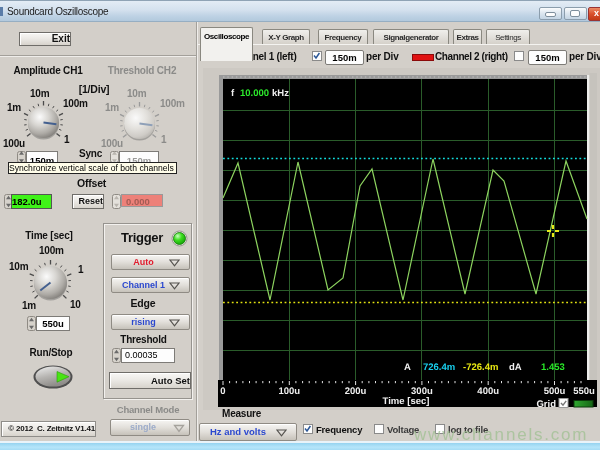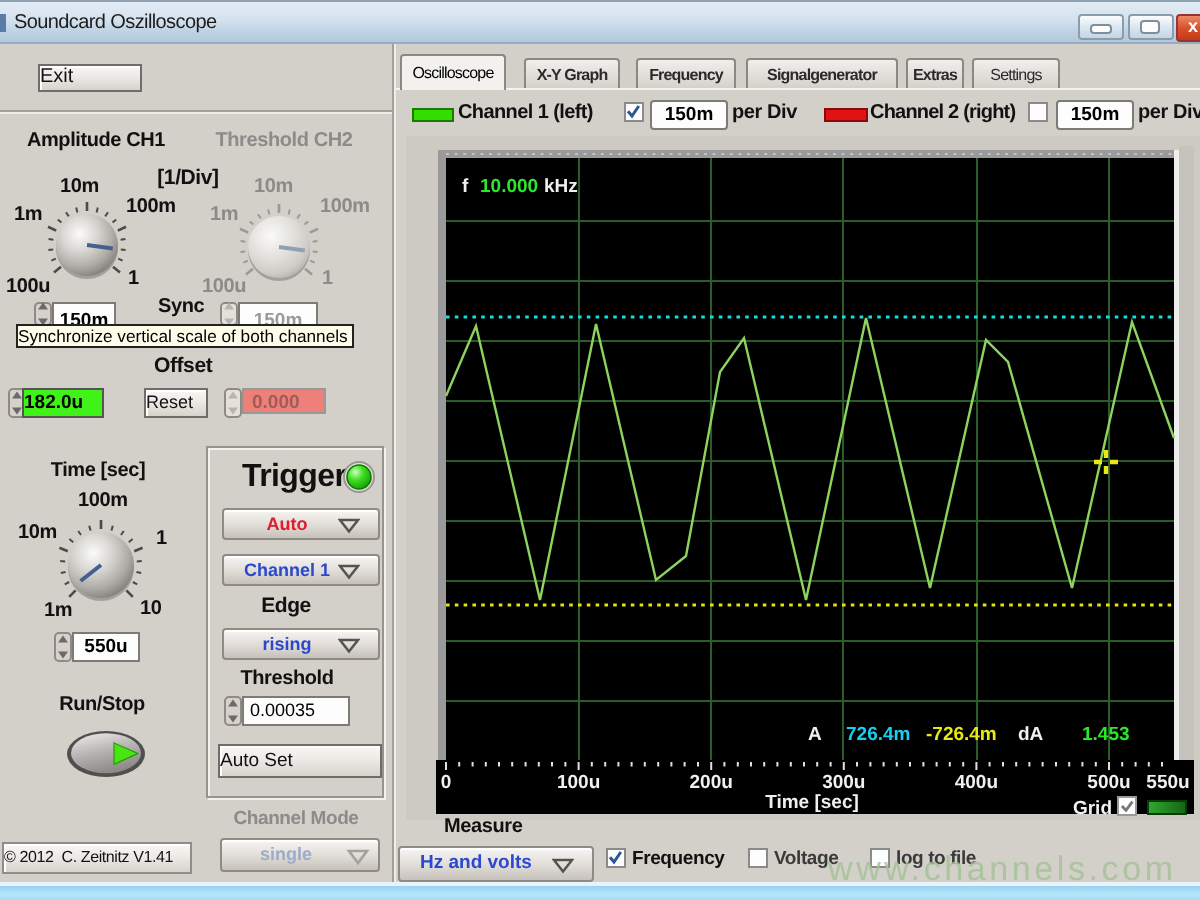--- a/index.html
+++ b/index.html
@@ -2,21 +2,21 @@
 <html><head><meta charset="utf-8"><style>
 html,body{margin:0;padding:0}
 #win{position:relative;width:600px;height:450px;background:#d3cfc9;overflow:hidden;
  font-family:"Liberation Sans",sans-serif;}
 .abs{position:absolute}
 .b{font-weight:bold}
 .lbl{position:absolute;font-weight:bold;font-size:10px;letter-spacing:-0.2px;color:#111;white-space:nowrap}
 .lblc{position:absolute;font-weight:bold;font-size:10px;letter-spacing:-0.2px;color:#111;white-space:nowrap;text-align:center}
 .gry{color:#8b8b89 !important}
 .btn{position:absolute;background:linear-gradient(#f8f7f5,#eceae6 45%,#d7d3cc);border:1px solid #6f6d69;
- box-shadow:inset 1px 1px 0 #fff;text-align:left;font-weight:normal;font-size:10px;color:#111}
+ box-shadow:inset 1px 1px 0 #fff;text-align:right;font-weight:bold;font-size:10px;color:#111}
 .dd{position:absolute;background:linear-gradient(#f6f5f3,#e2dfda 50%,#c6c2ba);border:1px solid #8f8b84;
  border-radius:2px;box-shadow:inset 0 1px 0 #fff;text-align:center;font-weight:bold;font-size:9px}
 .fld{position:absolute;background:#fdfdfd;border:1px solid #7d7b77;font-size:9.5px;color:#000;white-space:nowrap}
 </style></head><body>
 <div id="win">
 <div class="abs" style="left:0;top:0;width:600px;height:22px;background:linear-gradient(#e3ecf5,#d4e1ee 45%,#bed2e4 75%,#b2c9dd);border-top:1px solid #8fa3b5;border-bottom:1px solid #96aec2;box-sizing:border-box"></div>
 <div class="abs" style="left:0;top:7px;width:3px;height:9px;background:#5a7ca8"></div>
 <div class="abs" style="left:7px;top:6px;font-size:10px;letter-spacing:-0.3px;color:#1c1c1c;white-space:nowrap">Soundcard Oszilloscope</div>
 <div class="abs" style="left:539px;top:7px;width:21px;height:11px;background:linear-gradient(#fbfcfd,#dce6ef 50%,#c4d5e4);border:1px solid #8b9dac;border-radius:2px"></div>
 <div class="abs" style="left:545px;top:12px;width:9px;height:3px;background:#fdfdfd;border:1px solid #7e8f9d;border-radius:2px"></div>
@@ -95,21 +95,21 @@
           <stop offset="55%" stop-color="#b5b3b0"></stop>
           <stop offset="100%" stop-color="#8e8c89"></stop>
         </linearGradient>
       </defs>
 <ellipse cx="21" cy="13" rx="19.5" ry="11.5" fill="#4f4f4f"></ellipse>
 <ellipse cx="21" cy="12.6" rx="17.5" ry="10" fill="url(#ov)"></ellipse>
 <path d="M25 7.5 L37 12.7 25 18.2 Z" fill="#49e414" stroke="#2a9a0a" stroke-width="0.6"></path>
 </svg>
 <div class="btn" style="left:1px;top:421px;width:93px;height:14px;line-height:14px;font-size:8px;letter-spacing:-0.2px;border-color:#8f8d89;white-space:nowrap;overflow:hidden">© 2012&nbsp; C. Zeitnitz V1.41</div>
 <div class="abs" style="left:103px;top:223px;width:87px;height:174px;border:1px solid #96938e;box-shadow:inset 1px 1px 0 #f3f1ee, 1px 1px 0 #f3f1ee"></div>
-<div class="lbl" style="left:121px;top:230px;font-size:16px;letter-spacing:-0.3px">Trigger</div>
+<div class="lbl" style="left:121px;top:230px;font-size:13px;letter-spacing:-0.3px">Trigger</div>
 <svg class="abs" style="left:170px;top:229px" width="19" height="19">
 <defs>
         <radialGradient id="led" cx="35%" cy="30%" r="75%">
 <stop offset="0" stop-color="#c9ffc0"></stop>
           <stop offset="45%" stop-color="#3ede20"></stop>
           <stop offset="100%" stop-color="#14a008"></stop>
         </radialGradient>
       </defs>
 <circle cx="9.5" cy="9.5" r="7.5" fill="#e6e3de"></circle>
       <circle cx="9.5" cy="9.5" r="7.5" fill="none" stroke="#9a9792" stroke-width="1"></circle>
@@ -135,21 +135,21 @@
 <path d="M2 9.7 L4.5 13.3 7 9.7Z" fill="#6a6a6a"></path>
 </svg>
 <div class="fld" style="left:121px;top:348px;width:49px;height:13px;line-height:13px;padding-left:3px;font-size:9px">0.00035</div>
 <div class="btn" style="left:109px;top:372px;width:80px;height:15px;line-height:15px;font-size:9.5px">Auto Set</div>
 <div class="lblc gry" style="left:108px;top:404px;width:80px;font-size:9.5px">Channel Mode</div>
 <div class="dd" style="left:110px;top:419px;width:78px;height:15px;line-height:15px;color:#9cabc9">
 <span style="display:inline-block;margin-right:14px">single</span>
 <svg width="12" height="9" style="position:absolute;right:4px;top:50%;margin-top:-4px">
         <path d="M1.5 1.5 H10.5 L6 7.5 Z" fill="none" stroke="#a5a29c" stroke-width="1.3"></path>
       </svg></div>
-<div class="abs" style="left:200px;top:27px;width:53px;height:18px;background:#f2f1ee;border:1px solid #8a8880;border-bottom:none;border-radius:2px 2px 0 0;text-align:center;font-weight:normal;font-size:8px;letter-spacing:-0.4px;line-height:17px;color:#000;z-index:5;box-sizing:border-box">Oscilloscope</div>
+<div class="abs" style="left:200px;top:27px;width:53px;height:34px;background:#f2f1ee;border:1px solid #8a8880;border-bottom:none;border-radius:2px 2px 0 0;text-align:center;font-weight:bold;font-size:8px;letter-spacing:-0.4px;line-height:17px;color:#000;z-index:5;box-sizing:border-box">Oscilloscope</div>
 <div class="abs" style="left:262px;top:29px;width:48px;height:15px;background:linear-gradient(#f0efec,#d5d1ca);border:1px solid #8a8880;border-bottom:none;border-radius:2px 2px 0 0;text-align:center;font-weight:bold;font-size:8px;letter-spacing:-0.4px;line-height:15px;color:#2a2a2a;box-sizing:border-box">X-Y Graph</div>
 <div class="abs" style="left:318px;top:29px;width:50px;height:15px;background:linear-gradient(#f0efec,#d5d1ca);border:1px solid #8a8880;border-bottom:none;border-radius:2px 2px 0 0;text-align:center;font-weight:bold;font-size:8px;letter-spacing:-0.4px;line-height:15px;color:#2a2a2a;box-sizing:border-box">Frequency</div>
 <div class="abs" style="left:373px;top:29px;width:76px;height:15px;background:linear-gradient(#f0efec,#d5d1ca);border:1px solid #8a8880;border-bottom:none;border-radius:2px 2px 0 0;text-align:center;font-weight:bold;font-size:8px;letter-spacing:-0.4px;line-height:15px;color:#2a2a2a;box-sizing:border-box">Signalgenerator</div>
 <div class="abs" style="left:453px;top:29px;width:29px;height:15px;background:linear-gradient(#f0efec,#d5d1ca);border:1px solid #8a8880;border-bottom:none;border-radius:2px 2px 0 0;text-align:center;font-weight:bold;font-size:8px;letter-spacing:-0.4px;line-height:15px;color:#2a2a2a;box-sizing:border-box">Extras</div>
 <div class="abs" style="left:486px;top:29px;width:44px;height:15px;background:linear-gradient(#f0efec,#d5d1ca);border:1px solid #8a8880;border-bottom:none;border-radius:2px 2px 0 0;text-align:center;font-weight:normal;font-size:8px;letter-spacing:-0.4px;line-height:15px;color:#2a2a2a;box-sizing:border-box">Settings</div>
 <div class="abs" style="left:198px;top:44px;width:402px;height:1px;background:#f4f3f0"></div>
 <div class="abs" style="left:206px;top:54px;width:19px;height:5px;background:#35dc00;border:1px solid #1c7a00"></div>
 <div class="lbl" style="left:229px;top:51px;letter-spacing:-0.3px">Channel 1 (left)</div>
 <svg class="abs" style="left:312px;top:51px" width="10" height="10">
       <rect x="0.5" y="0.5" width="9" height="9" fill="#fdfdfd" stroke="#8a8a8a"></rect>

